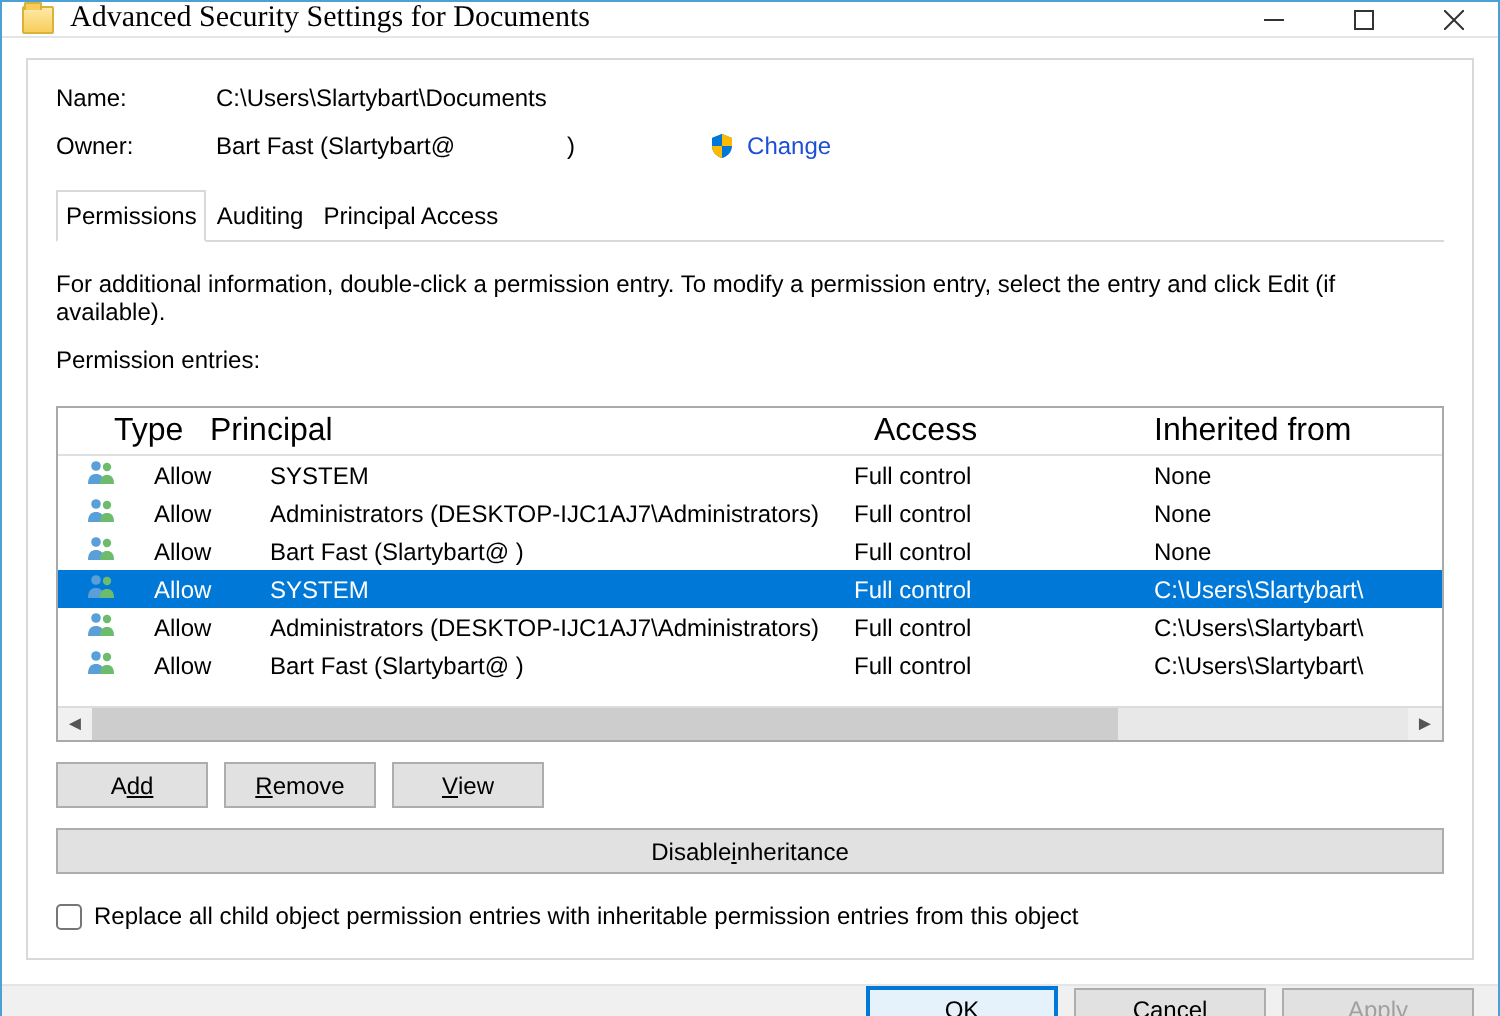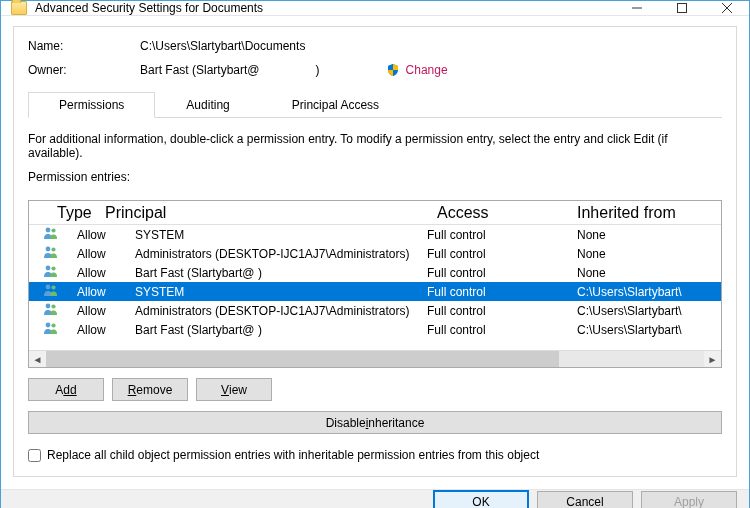--- a/index.html
+++ b/index.html
@@ -1,34 +1,34 @@
 <!DOCTYPE html>
 <html><head>
 <meta charset="utf-8">
 <style>
 * { box-sizing: border-box; margin: 0; padding: 0; }
 body { font-family: "Segoe UI", Tahoma, sans-serif; font-size: 12px; background: #fff; color: #000; }
 .window { width: 750px; height: 508px; border: 1px solid #4ca0d8; display: flex; flex-direction: column; }
 .titlebar { height: 30px; display: flex; align-items: center; background: #fff; border-bottom: 1px solid #e5e5e5; }
 .titlebar .folder-icon { width: 16px; height: 14px; margin: 0 8px 0 10px; background: linear-gradient(#ffe9a6, #f7ce5b); border: 1px solid #d9b23a; border-radius: 1px; position: relative; }
 .titlebar .folder-icon::before { content: ""; position: absolute; top: -3px; left: 0; width: 7px; height: 3px; background: #f7ce5b; border: 1px solid #d9b23a; border-bottom: none; border-radius: 1px 1px 0 0; }
-.titlebar .title { flex: 1; font-size: 12px; }
+.titlebar .title { flex: 1; font-size: 15px; font-family: Liberation Serif, serif; }
 .winbtns { display: flex; height: 100%; }
 .winbtn { width: 45px; display: flex; align-items: center; justify-content: center; font-size: 14px; cursor: default; }
 .winbtn svg { stroke: #333; fill: none; }
 .content { flex: 1; padding: 10px 12px 12px 12px; display: flex; flex-direction: column; }
 .panel { flex: 1; border: 1px solid #d9d9d9; padding: 12px 14px 14px 14px; display: flex; flex-direction: column; }
-.meta-row { display: flex; align-items: center; margin-bottom: 10px; font-size: 12px; gap: 32px; }
+.meta-row { display: flex; align-items: center; margin-bottom: 10px; font-size: 12px; }
 .meta-label { width: 80px; }
 .meta-value { flex: 1; }
 .owner-val { display: flex; align-items: center; gap: 6px; }
 .shield { width: 14px; height: 14px; display: inline-block; margin-left: 60px; }
-.change-link { color: #be185d; cursor: pointer; }
+.change-link { color: #1d4ed8; cursor: pointer; }
 .tabs { display: flex; border-bottom: 1px solid #d9d9d9; margin-top: 4px; }
-.tab { padding: 5px 30px; border: 1px solid transparent; position: relative; top: 1px; cursor: default; font-size: 12px; }
+.tab { padding: 5px 4px; border: 1px solid transparent; position: relative; top: 1px; cursor: default; font-size: 12px; }
 .tab.active { border: 1px solid #d9d9d9; border-bottom: 1px solid #fff; background: #fff; }
 .info-text { margin: 14px 0 10px 0; font-size: 12px; }
 .entries-label { font-size: 12px; margin-bottom: 16px; }
 .grid-wrap { border: 1px solid #a9a9a9; height: 168px; display: flex; flex-direction: column; }
 .grid-head { display: flex; height: 24px; align-items: center; border-bottom: 1px solid #e0e0e0; font-size: 16px; }
 .col-icon { width: 24px; }
 .col-type { width: 48px; }
 .col-principal { flex: 1; }
 .col-access { width: 140px; }
 .col-inherit { width: 148px; }

